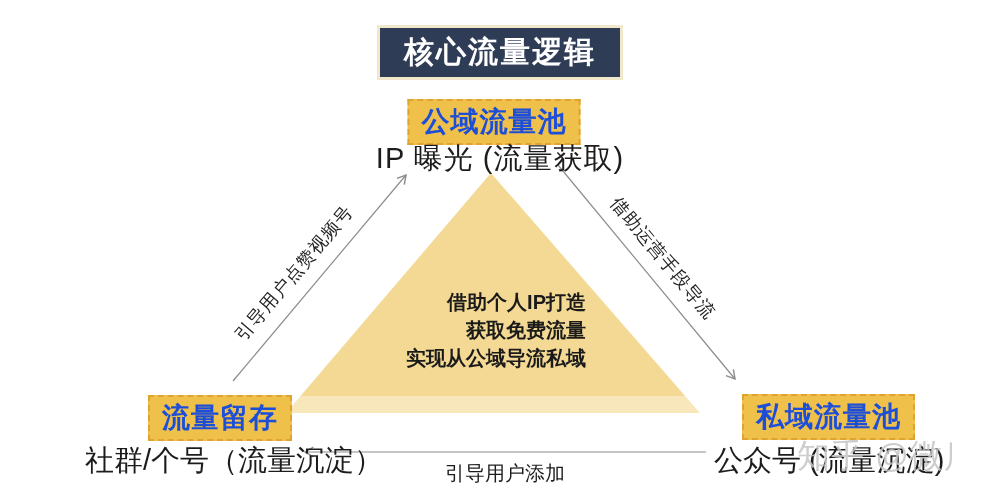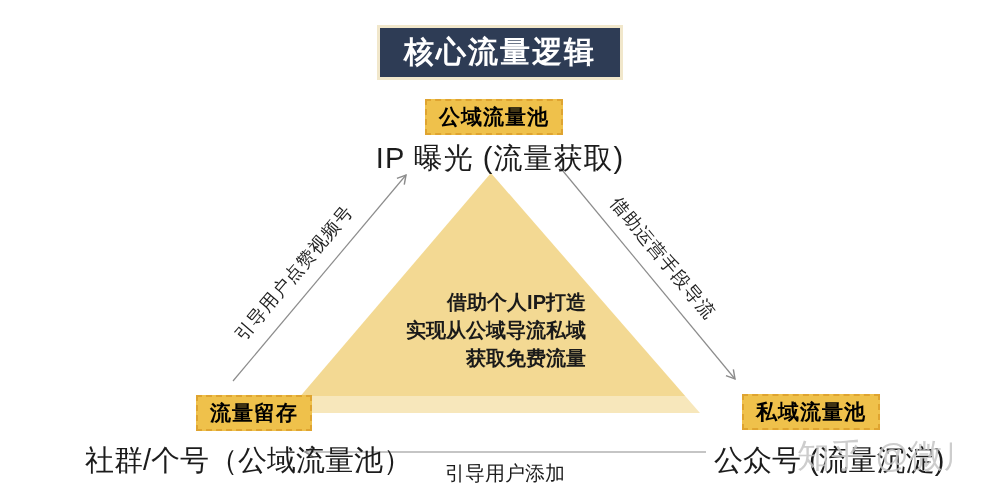--- a/index.html
+++ b/index.html
@@ -30,30 +30,30 @@
     font-size: 30px;
     font-weight: bold;
     letter-spacing: 2px;
     white-space: nowrap;
     z-index: 3;
   }
   .tag {
     position: absolute;
     background: #efc14b;
     border: 2px dashed #dfa430;
-    color: #000000;
-    font-size: 21px;
+    color: #1d4ed8;
+    font-size: 28px;
     font-weight: bold;
     padding: 2px 12px;
     white-space: nowrap;
     letter-spacing: 1px;
     z-index: 3;
   }
   .tag-top  { left: 494px; top: 99px;  transform: translateX(-50%); }
-  .tag-left { left: 148px; top: 395px; margin-left: 48px; }
+  .tag-left { left: 148px; top: 395px; }
   .tag-right{ left: 742px; top: 394px; }
   .caption {
     position: absolute;
     font-size: 29px;
     font-weight: 500;
     color: #1c1c1c;
     white-space: nowrap;
     z-index: 3;
   }
   .cap-top    { left: 500px; top: 139px; transform: translateX(-50%); letter-spacing: 1px; }
@@ -125,29 +125,29 @@
 
   <div class="triangle"></div>
 
   <div class="title-box">核心流量逻辑</div>
 
   <div class="tag tag-top">公域流量池</div>
   <div class="caption cap-top">IP 曝光 (流量获取)</div>
 
   <div class="tri-text">
     <div>借助个人IP打造</div>
+    <div>获取免费流量</div>
     <div>实现从公域导流私域</div>
-    <div>获取免费流量</div>
   </div>
 
   <div class="edge-label edge-left">引导用户点赞视频号</div>
   <div class="edge-label edge-right">借助运营手段导流</div>
 
   <div class="tag tag-left">流量留存</div>
-  <div class="caption cap-left">社群/个号（公域流量池）</div>
+  <div class="caption cap-left">社群/个号（流量沉淀）</div>
 
   <div class="tag tag-right">私域流量池</div>
   <div class="caption cap-right">公众号 (流量沉淀)</div>
 
   <div class="caption cap-bottom">引导用户添加</div>
 
   <div class="watermark">知乎 @微店</div>
 
 </div>
 

